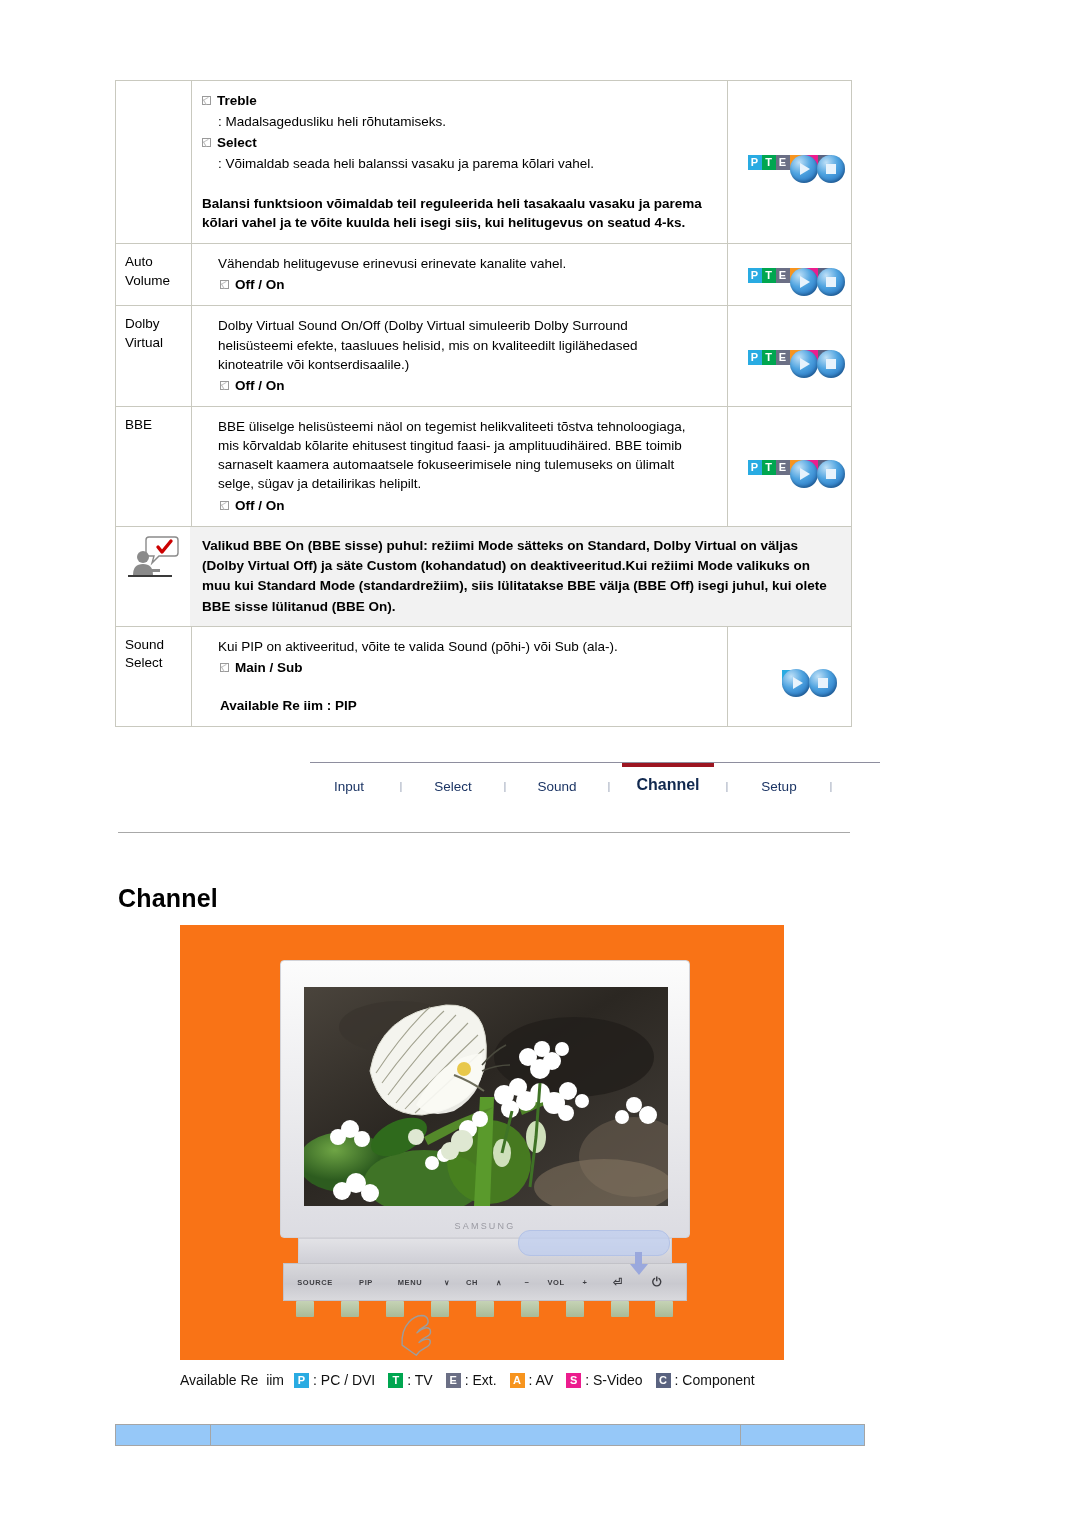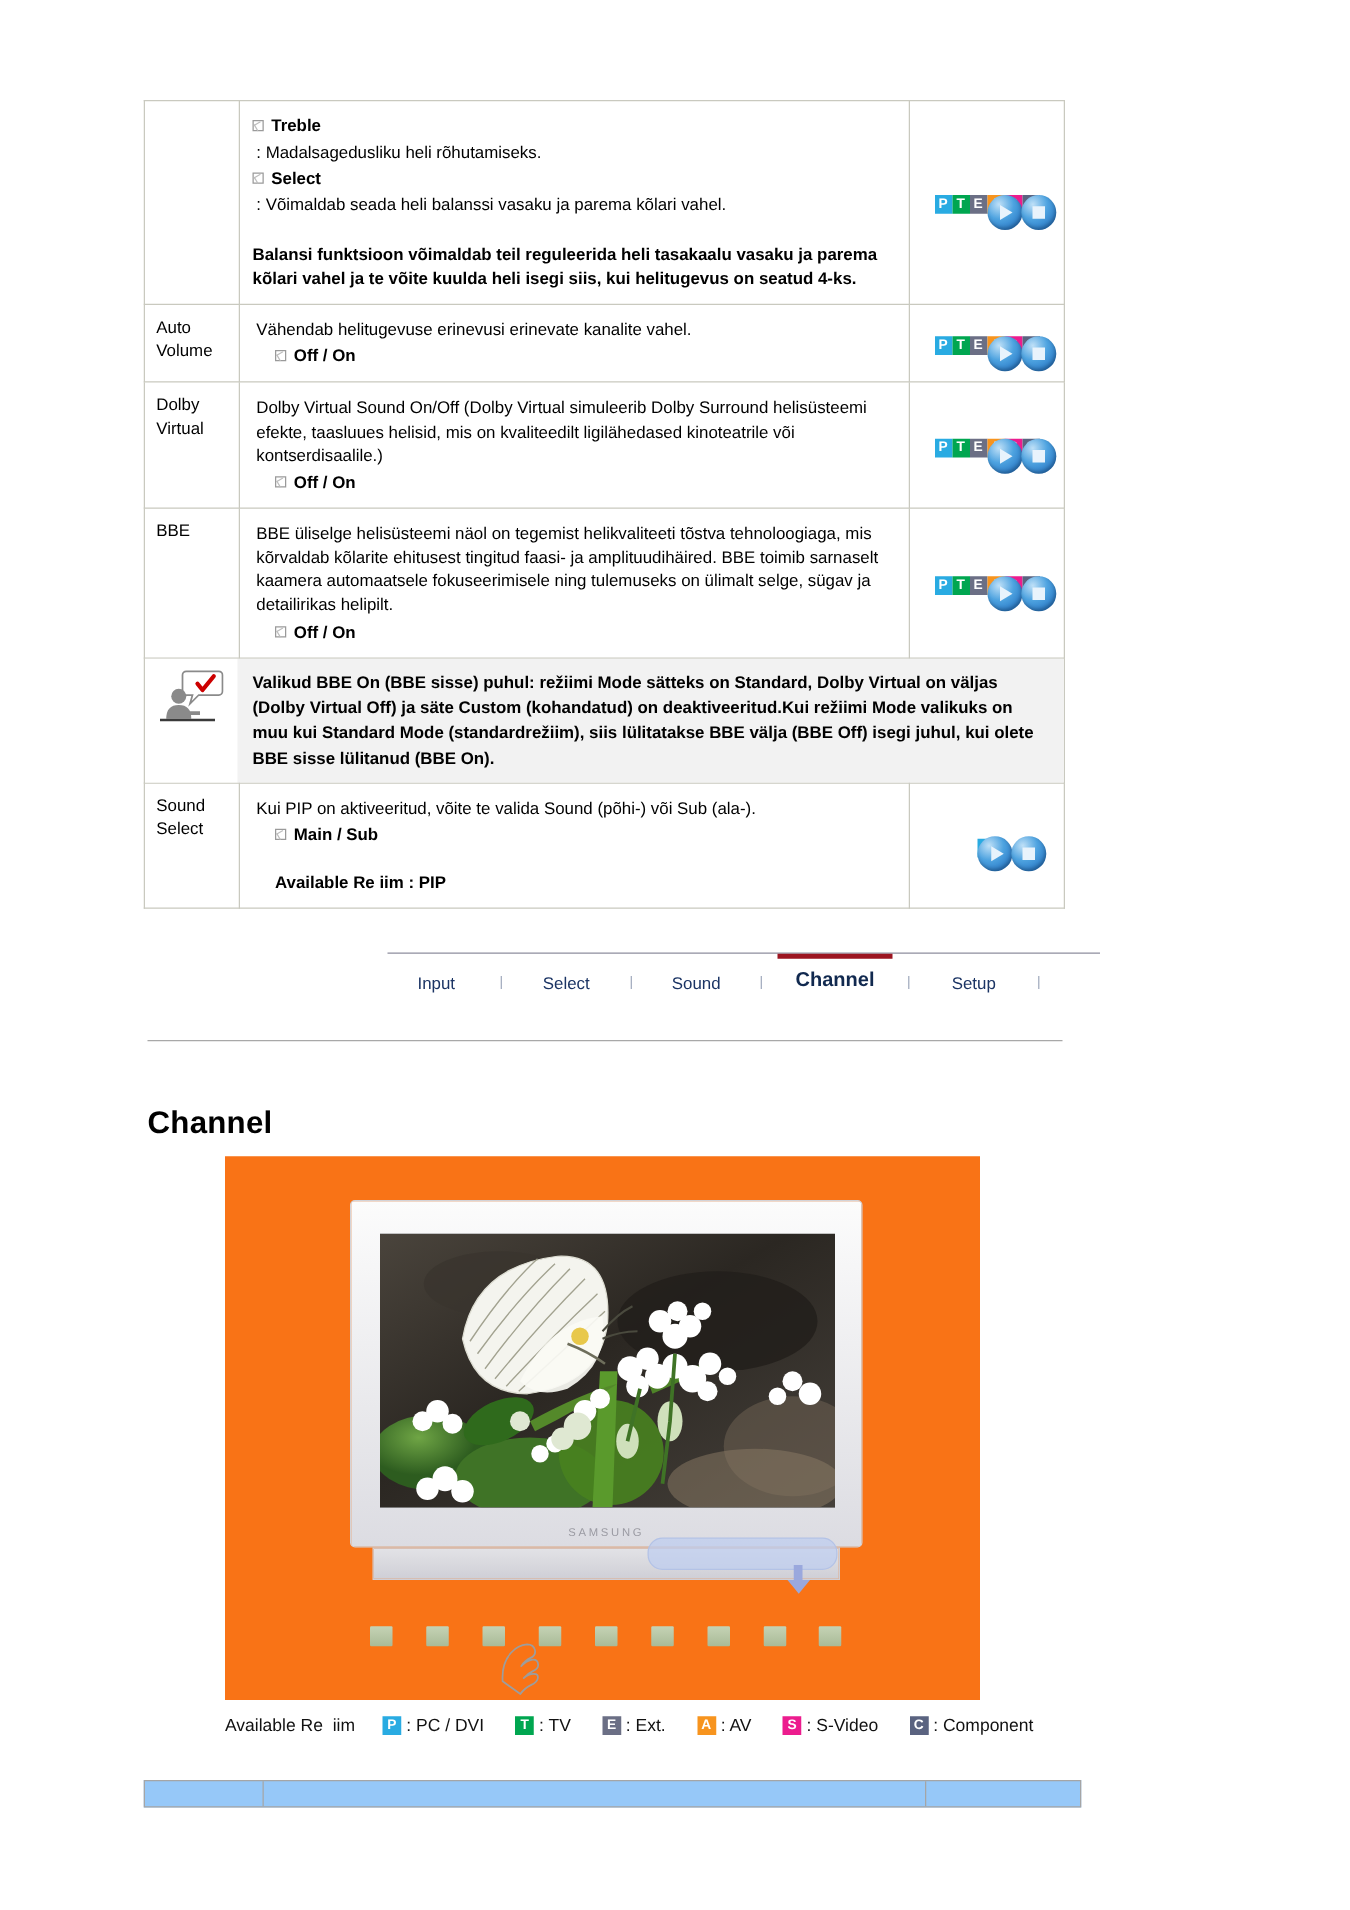--- a/index.html
+++ b/index.html
@@ -60,21 +60,21 @@
     background: #fff;
   }
   .bmark::after {
     content: "";
     position: absolute; left: 1px; top: 1px;
     width: 5px; height: 5px;
     border-left: 1px solid #bdbdbd;
     border-top: 1px solid #bdbdbd;
     transform: rotate(-30deg);
   }
-  .desc-line { margin: 2px 3px; }
+  .desc-line { margin: 2px 16px; }
   .gap { height: 14px; }
   .bold-block { font-weight: bold; margin-top: 4px; line-height: 1.46; }
 
   
   .note-row td {
     padding: 0;
     border: 1px solid #c9c9bf;
   }
   .note-wrap { display: flex; align-items: stretch; }
   .note-icon-cell {
@@ -229,21 +229,21 @@
     transform: rotate(12deg);
   }
 
   
   .legend {
     position: absolute;
     left: 180px; top: 1372px;
     font-size: 14px;
     display: flex;
     align-items: flex-start;
-    gap: 12px;
+    gap: 0px;
     color: #111;
   }
   .legend .lbl { margin-right: 10px; white-space: pre; }
   .legend-item { display: flex; align-items: center; margin-right: 13px; white-space: nowrap; }
   .badge {
     display: inline-block;
     width: 15px; height: 15px;
     line-height: 15px;
     text-align: center;
     color: #fff;
@@ -622,20 +622,33 @@
               <path d="M236 96 L232 150 L226 200"></path>
               <path d="M208 124 L198 166"></path>
             </g>
           </svg>
         </div>
         <div class="brand">SAMSUNG</div>
       </div>
 
       <div class="neck"></div>
 
+      <div class="panel">
+        <span style="width:62px">SOURCE</span>
+        <span style="width:40px">PIP</span>
+        <span style="width:48px">MENU</span>
+        <span style="width:26px">∨</span>
+        <span style="width:24px">CH</span>
+        <span style="width:30px">∧</span>
+        <span style="width:26px">−</span>
+        <span style="width:32px">VOL</span>
+        <span style="width:26px">+</span>
+        <span style="width:40px;font-size:11px">⏎</span>
+        <span style="width:38px;font-size:12px">⏻</span>
+      </div>
 
       <div class="feet">
         <span class="foot"></span>
         <span class="foot"></span>
         <span class="foot"></span>
         <span class="foot"></span>
         <span class="foot"></span>
         <span class="foot"></span>
         <span class="foot"></span>
         <span class="foot"></span>

